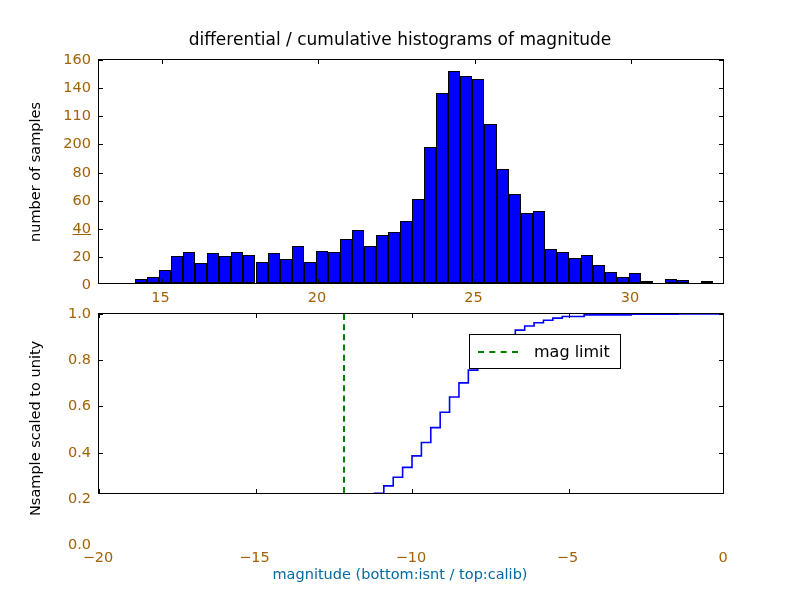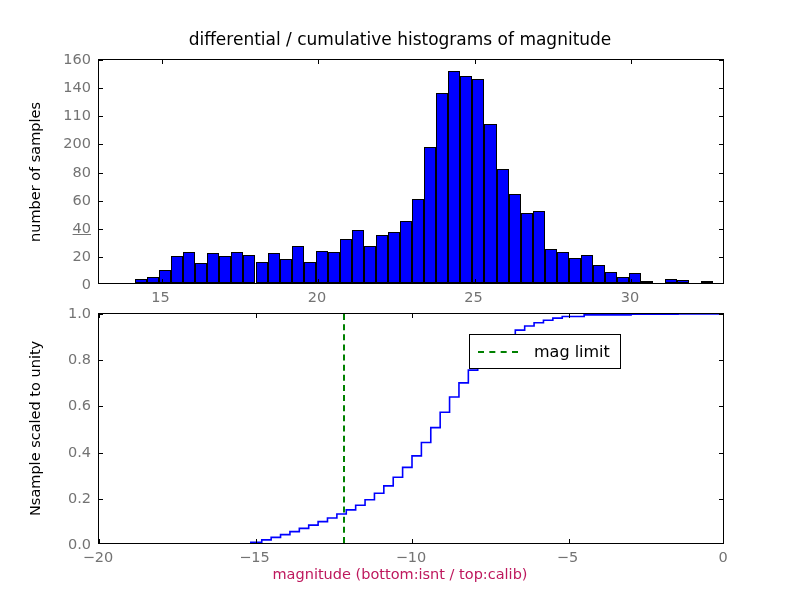--- a/index.html
+++ b/index.html
@@ -17,27 +17,27 @@
     position: relative;
     width: 800px;
     height: 600px;
     background: #ffffff;
   }
 
   
   .axis-label {
     position: absolute;
     font-size: 14.5px;
-    color: #be185d;
+    color: #0369a1;
     white-space: nowrap;
   }
   .tick-label {
     position: absolute;
     font-size: 14.5px;
-    color: #737373;
+    color: #a16207;
     white-space: nowrap;
   }
   .ylabel-rot {
     position: absolute;
     font-size: 14.5px;
     color: #000000;
     white-space: nowrap;
     transform-origin: 0 0;
     transform: rotate(-90deg);
   }
@@ -66,21 +66,21 @@
     left: 98px;
     top: 59px;
     width: 626px;
     height: 225px;
   }
   
   #cum-axes {
     left: 98px;
     top: 313px;
     width: 626px;
-    height: 231px;
+    height: 181px;
   }
 
   
   .tick-x {
     position: absolute;
     width: 1px;
     height: 4px;
     background: #000000;
   }
   .tick-x.bottom { bottom: 0; }

